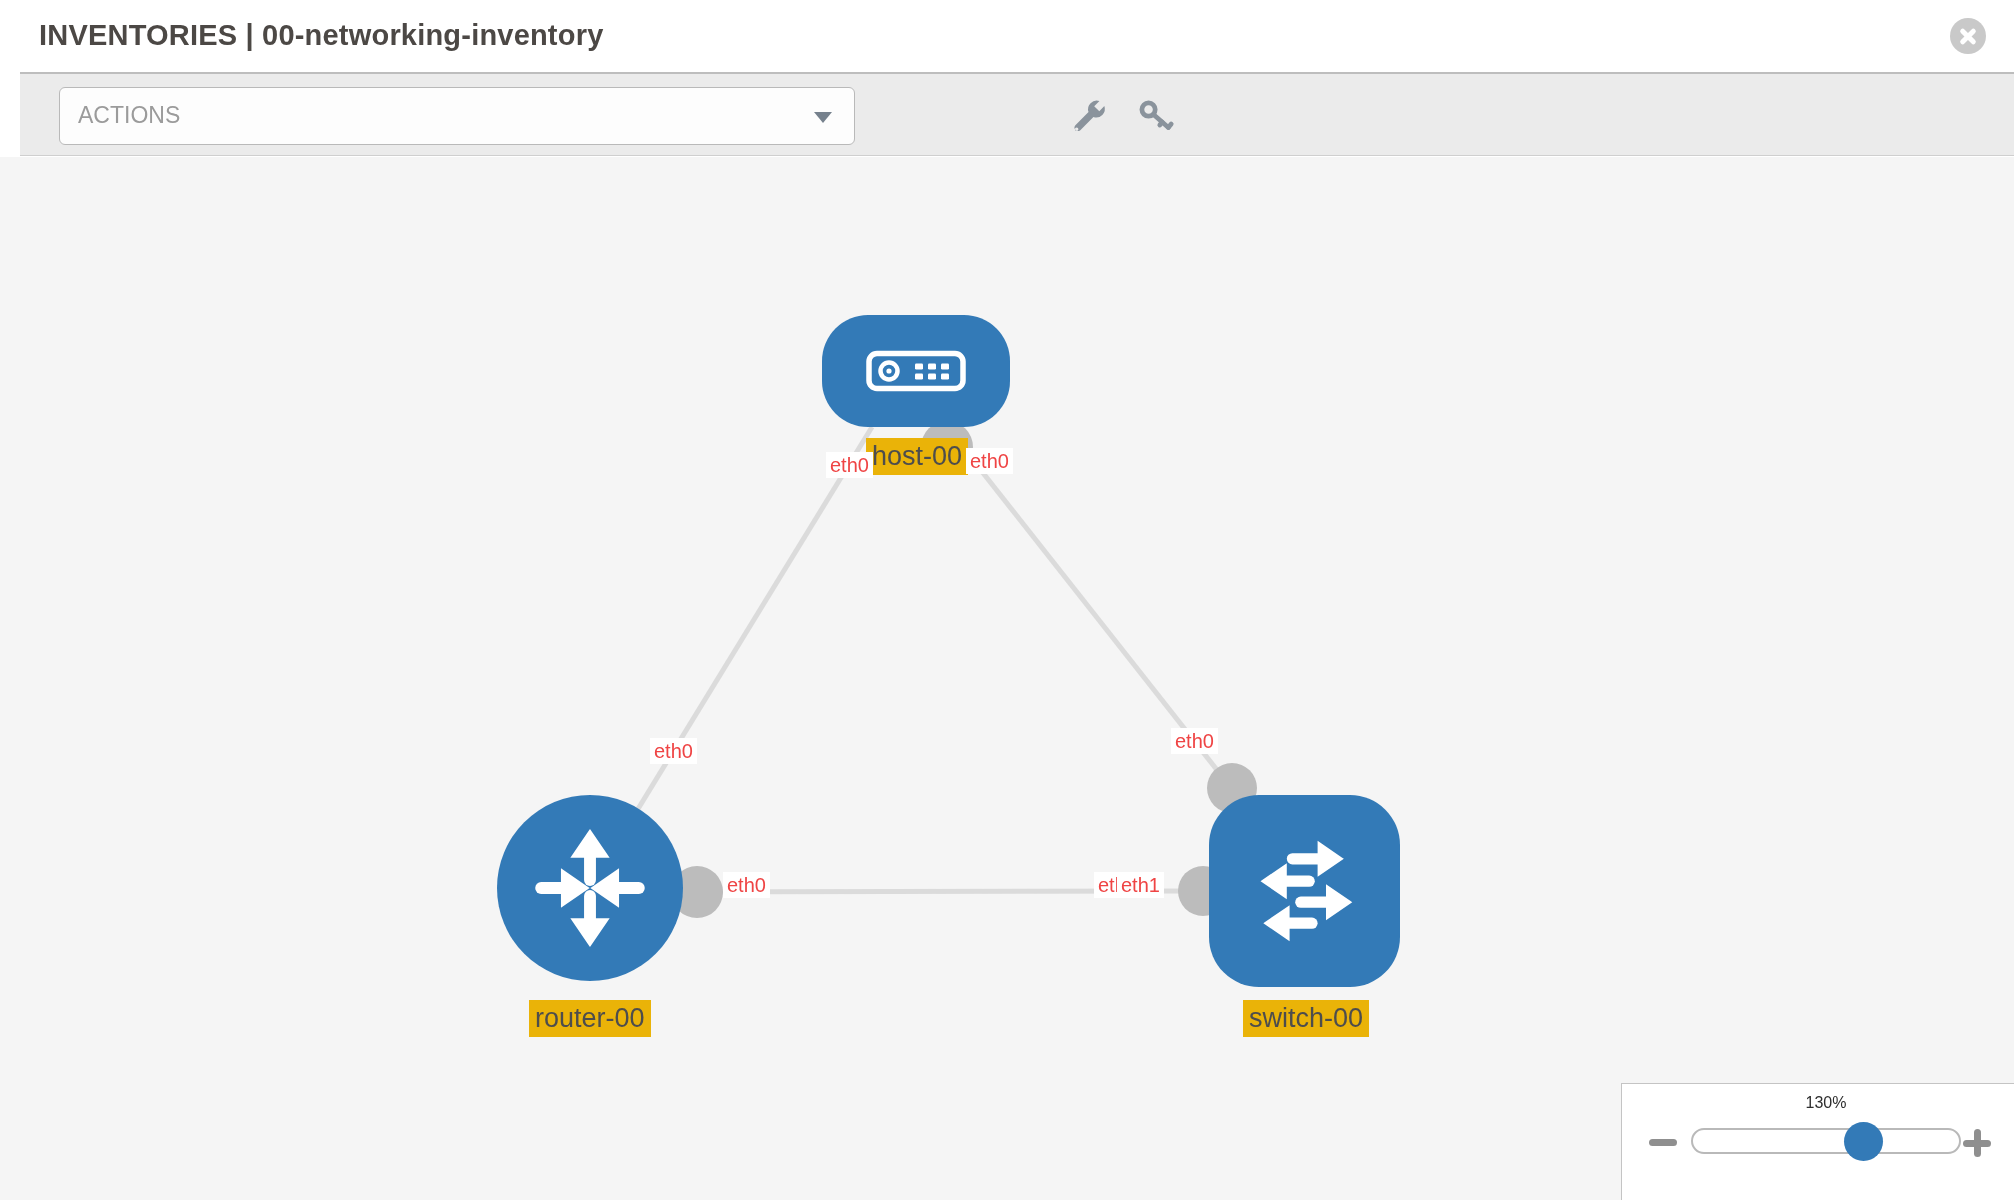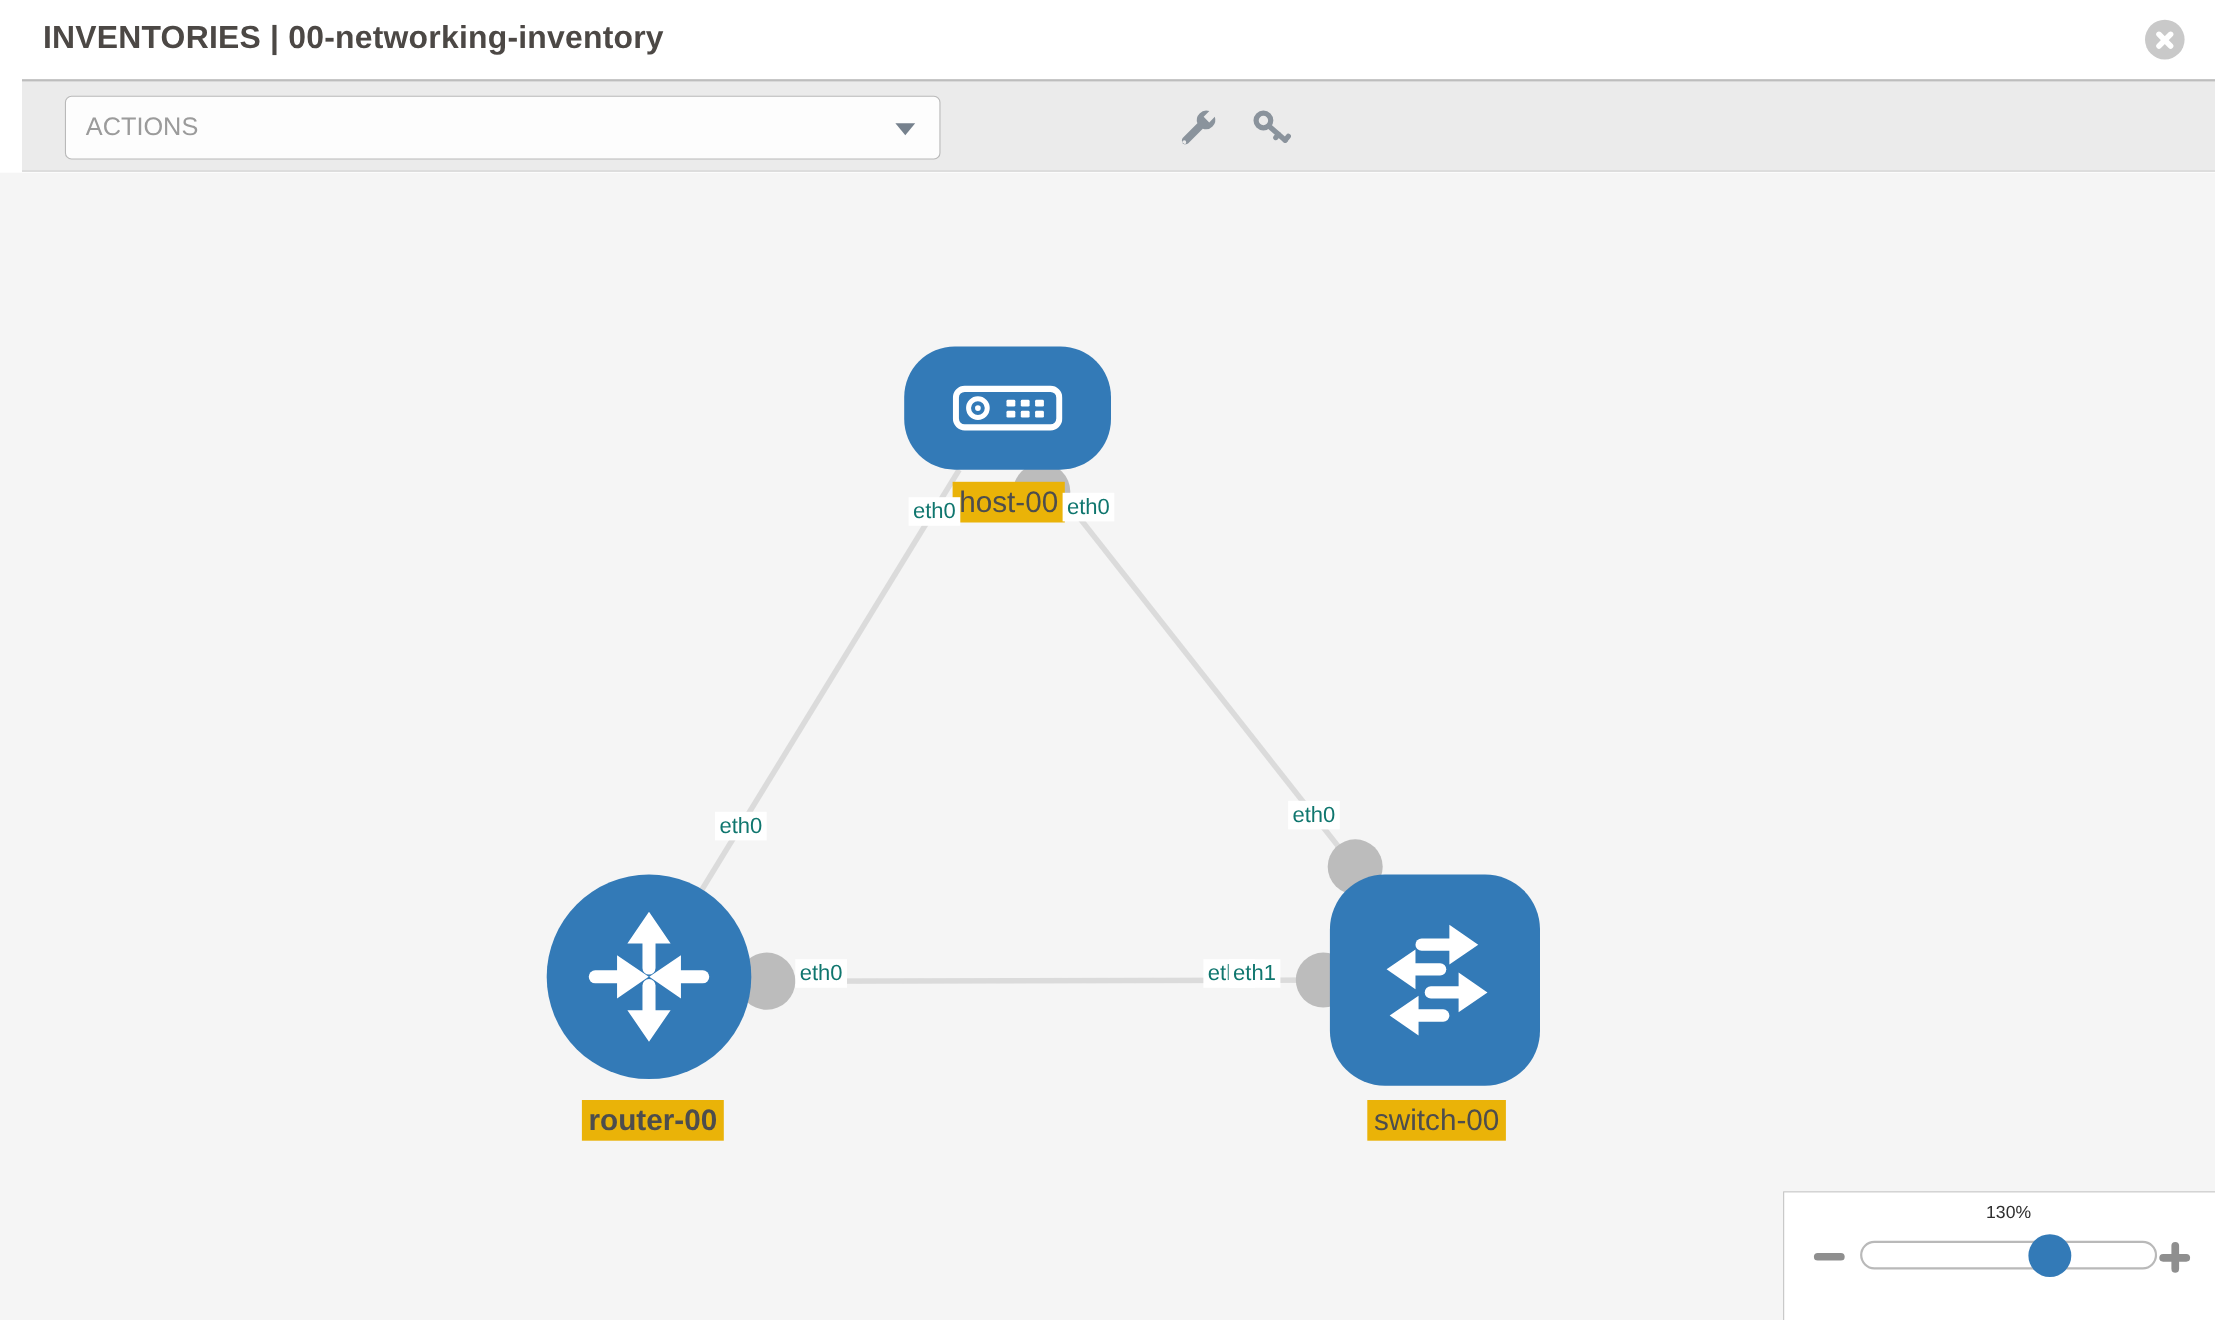--- a/index.html
+++ b/index.html
@@ -43,21 +43,21 @@
   .net-svg { position:absolute; left:0; top:0; }
 
   .node { position:absolute; background:#337ab7; display:flex; align-items:center;
           justify-content:center; cursor:pointer; }
   .node-host   { left:822px; top:158px;  width:188px; height:112px; border-radius:46px; }
   .node-router { left:497px; top:638px;  width:186px; height:186px; border-radius:50%; }
   .node-switch { left:1209px; top:638px; width:191px; height:192px; border-radius:50px; }
 
   .node-label { position:absolute; background:#eab308; color:#4d4d4d; font-size:27px;
                 padding:3px 6px; line-height:1.15; white-space:nowrap; }
-  .if-label   { position:absolute; background:#ffffff; color:#0f766e; font-size:20px;
+  .if-label   { position:absolute; background:#ffffff; color:#ef4444; font-size:20px;
                 padding:2px 4px; line-height:1.1; white-space:nowrap;text-align:center; }
 
   
   .zoom-panel { position:absolute; left:1621px; top:926px; width:400px; height:140px;
                 background:#ffffff; border:1px solid #c4c4c4; }
   .zoom-level { position:absolute; left:69px; top:10px; width:270px; text-align:center;
                 font-size:16px; color:#2e2e2e; }
   .zoom-minus { position:absolute; left:27px; top:55px; width:28px; height:7px;
                 background:#8f8f8f; border-radius:3.5px; cursor:pointer; }
   .zoom-plus  { position:absolute; left:341px; top:45px; width:28px; height:28px; cursor:pointer; }
@@ -158,21 +158,21 @@
           <polygon points="20,43 36,32 36,54" stroke-width="2"></polygon>
           <line x1="47" y1="58" x2="68" y2="58"></line>
           <polygon points="82,58 66,47 66,69" stroke-width="2"></polygon>
           <line x1="55" y1="73" x2="36" y2="73"></line>
           <polygon points="22,73 38,62 38,84" stroke-width="2"></polygon>
         </g>
       </svg>
     </div>
 
     <div class="node-label" style="left:866px; top:281px;">host-00</div>
-    <div class="node-label" style="left:529px; top:843px;font-weight:bold;">router-00</div>
+    <div class="node-label" style="left:529px; top:843px;">router-00</div>
     <div class="node-label" style="left:1243px; top:843px;">switch-00</div>
 
     <div class="if-label" style="left:826px; top:295px;">eth0</div>
     <div class="if-label" style="left:966px; top:291px;">eth0</div>
     <div class="if-label" style="left:650px; top:581px;">eth0</div>
     <div class="if-label" style="left:723px; top:715px;">eth0</div>
     <div class="if-label" style="left:1094px; top:715px;">eth0</div>
     <div class="if-label" style="left:1117px; top:715px;">eth1</div>
     <div class="if-label" style="left:1171px; top:571px;">eth0</div>
 

